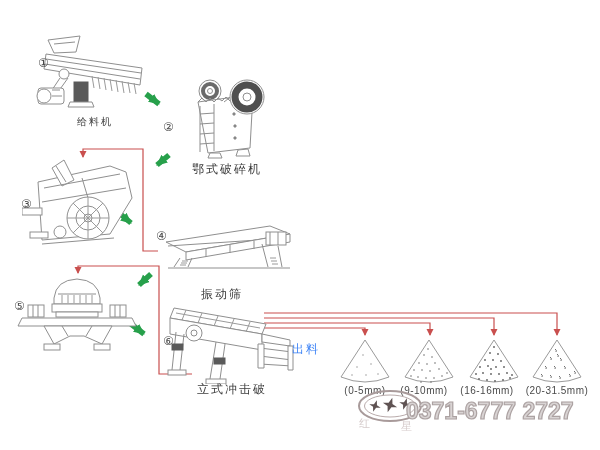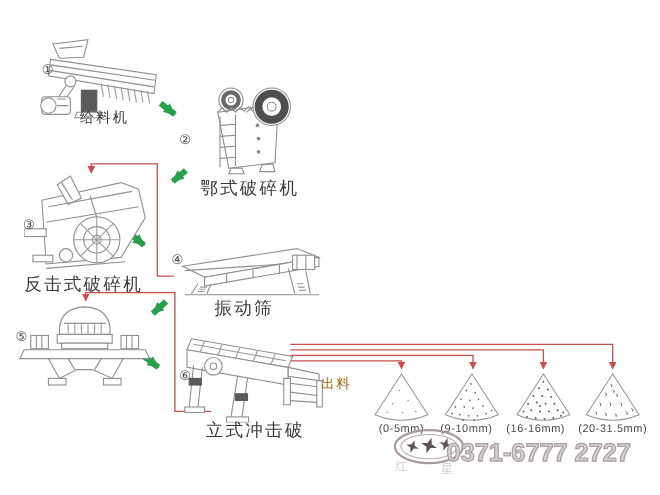--- a/index.html
+++ b/index.html
@@ -2,32 +2,32 @@
 <html><head>
 <meta charset="utf-8">
 <style>
   html,body{margin:0;padding:0;background:#ffffff;}
   #canvas{
     position:relative;width:600px;height:450px;background:#ffffff;overflow:hidden;
     font-family:"Liberation Sans","DejaVu Sans",sans-serif;
   }
   .abs{position:absolute;}
   .mlabel{
-    position:absolute;color:#3c3c3c;font-size:16px;letter-spacing:2px;
+    position:absolute;color:#3c3c3c;font-size:12px;letter-spacing:2px;
     text-align:center;white-space:nowrap;transform:translateX(-50%);
   }
   .stepnum{
     position:absolute;color:#4a4a4a;font-size:12px;line-height:12px;
   }
   .pilelabel{
     position:absolute;color:#4a4a4a;font-size:10px;letter-spacing:0.5px;
     text-align:center;white-space:nowrap;transform:translateX(-50%);
   }
   #output-label{
-    position:absolute;left:292px;top:341px;color:#a16207;font-size:12px;letter-spacing:2px;
+    position:absolute;left:292px;top:341px;color:#3b82f6;font-size:12px;letter-spacing:2px;
   }
   #phone-watermark{
     position:absolute;left:406px;top:398px;width:200px;
     font-size:23px;font-weight:bold;letter-spacing:0px;
     color:#d9d4d4;-webkit-text-stroke:1.2px #aca2a2;
     white-space:nowrap;
   }
   .logo-caption{
     position:absolute;color:#d6cccc;font-size:11px;
   }
@@ -302,24 +302,23 @@
     </g>
   </svg>
 
   <span class="stepnum" style="left:38px;top:57px">①</span>
   <span class="stepnum" style="left:163px;top:121px">②</span>
   <span class="stepnum" style="left:21px;top:198px">③</span>
   <span class="stepnum" style="left:156px;top:230px">④</span>
   <span class="stepnum" style="left:14px;top:300px">⑤</span>
   <span class="stepnum" style="left:163px;top:335px">⑥</span>
 
-  <div class="mlabel" style="left:95px;top:98px;font-size:13px">给料机</div>
+  <div class="mlabel" style="left:95px;top:115px;font-size:10px">给料机</div>
   <div class="mlabel" style="left:227px;top:161px">鄂式破碎机</div>
-  <div class="mlabel" style="left:76px;top:249px">反击式破碎机</div>
-  <div class="mlabel" style="left:222px;top:270px">振动筛</div>
+  <div class="mlabel" style="left:222px;top:286px">振动筛</div>
   <div class="mlabel" style="left:232px;top:381px">立式冲击破</div>
 
   <div id="output-label">出料</div>
 
   <div class="pilelabel" style="left:365px;top:385px">(0-5mm)</div>
   <div class="pilelabel" style="left:424px;top:385px">(9-10mm)</div>
   <div class="pilelabel" style="left:487px;top:385px">(16-16mm)</div>
   <div class="pilelabel" style="left:557px;top:385px">(20-31.5mm)</div>
 
   <svg class="abs" style="left:356px;top:389px" width="68" height="36" viewBox="0 0 68 36">

